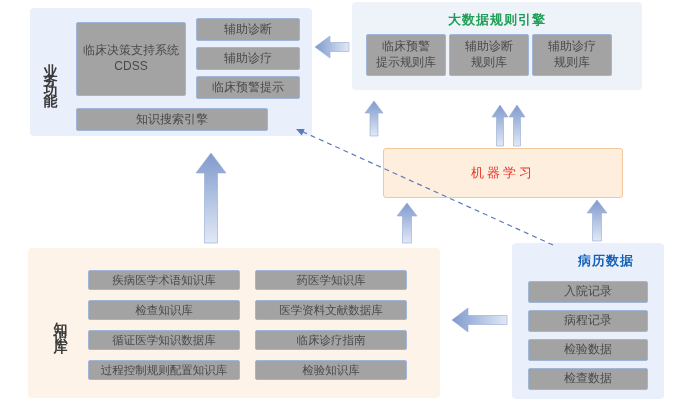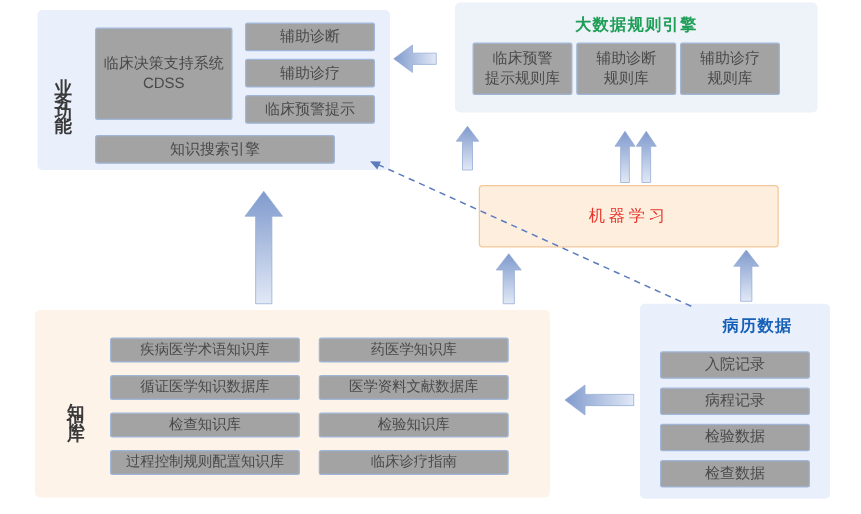--- a/index.html
+++ b/index.html
@@ -72,47 +72,47 @@
       <span class="l1">CDSS</span>
     </div>
     <div class="bcol">
       <div class="wbox">辅助诊断</div>
       <div class="wbox">辅助诊疗</div>
       <div class="wbox">临床预警提示</div>
     </div>
     <div class="wbox abs searchbox">知识搜索引擎</div>
   </div>
 
-  <div class="panel panel-grayblue" style="left:352px; top:2px; width:290px; height:88px;margin-left:12px;">
+  <div class="panel panel-grayblue" style="left:352px; top:2px; width:290px; height:88px;">
     <div class="ptitle green">大数据规则引擎</div>
     <div class="rrow">
       <div class="wbox">临床预警
 提示规则库</div>
       <div class="wbox">辅助诊断
 规则库</div>
       <div class="wbox">辅助诊疗
 规则库</div>
     </div>
   </div>
 
   <div class="mlbox">机器学习</div>
 
   <div class="panel panel-peach" style="left:28px; top:248px; width:412px; height:150px;">
     <div class="vlabel" style="left:24px; letter-spacing:8px;">知识库</div>
     <div class="kcol left">
       <div class="wbox">疾病医学术语知识库</div>
+      <div class="wbox">检查知识库</div>
       <div class="wbox">循证医学知识数据库</div>
-      <div class="wbox">检查知识库</div>
       <div class="wbox">过程控制规则配置知识库</div>
     </div>
     <div class="kcol right">
       <div class="wbox">药医学知识库</div>
       <div class="wbox">医学资料文献数据库</div>
+      <div class="wbox">临床诊疗指南</div>
       <div class="wbox">检验知识库</div>
-      <div class="wbox">临床诊疗指南</div>
     </div>
   </div>
 
   <div class="panel panel-blue" style="left:512px; top:243px; width:152px; height:156px;">
     <div class="ptitle blue">病历数据</div>
     <div class="mcol">
       <div class="wbox">入院记录</div>
       <div class="wbox">病程记录</div>
       <div class="wbox">检验数据</div>
       <div class="wbox">检查数据</div>

